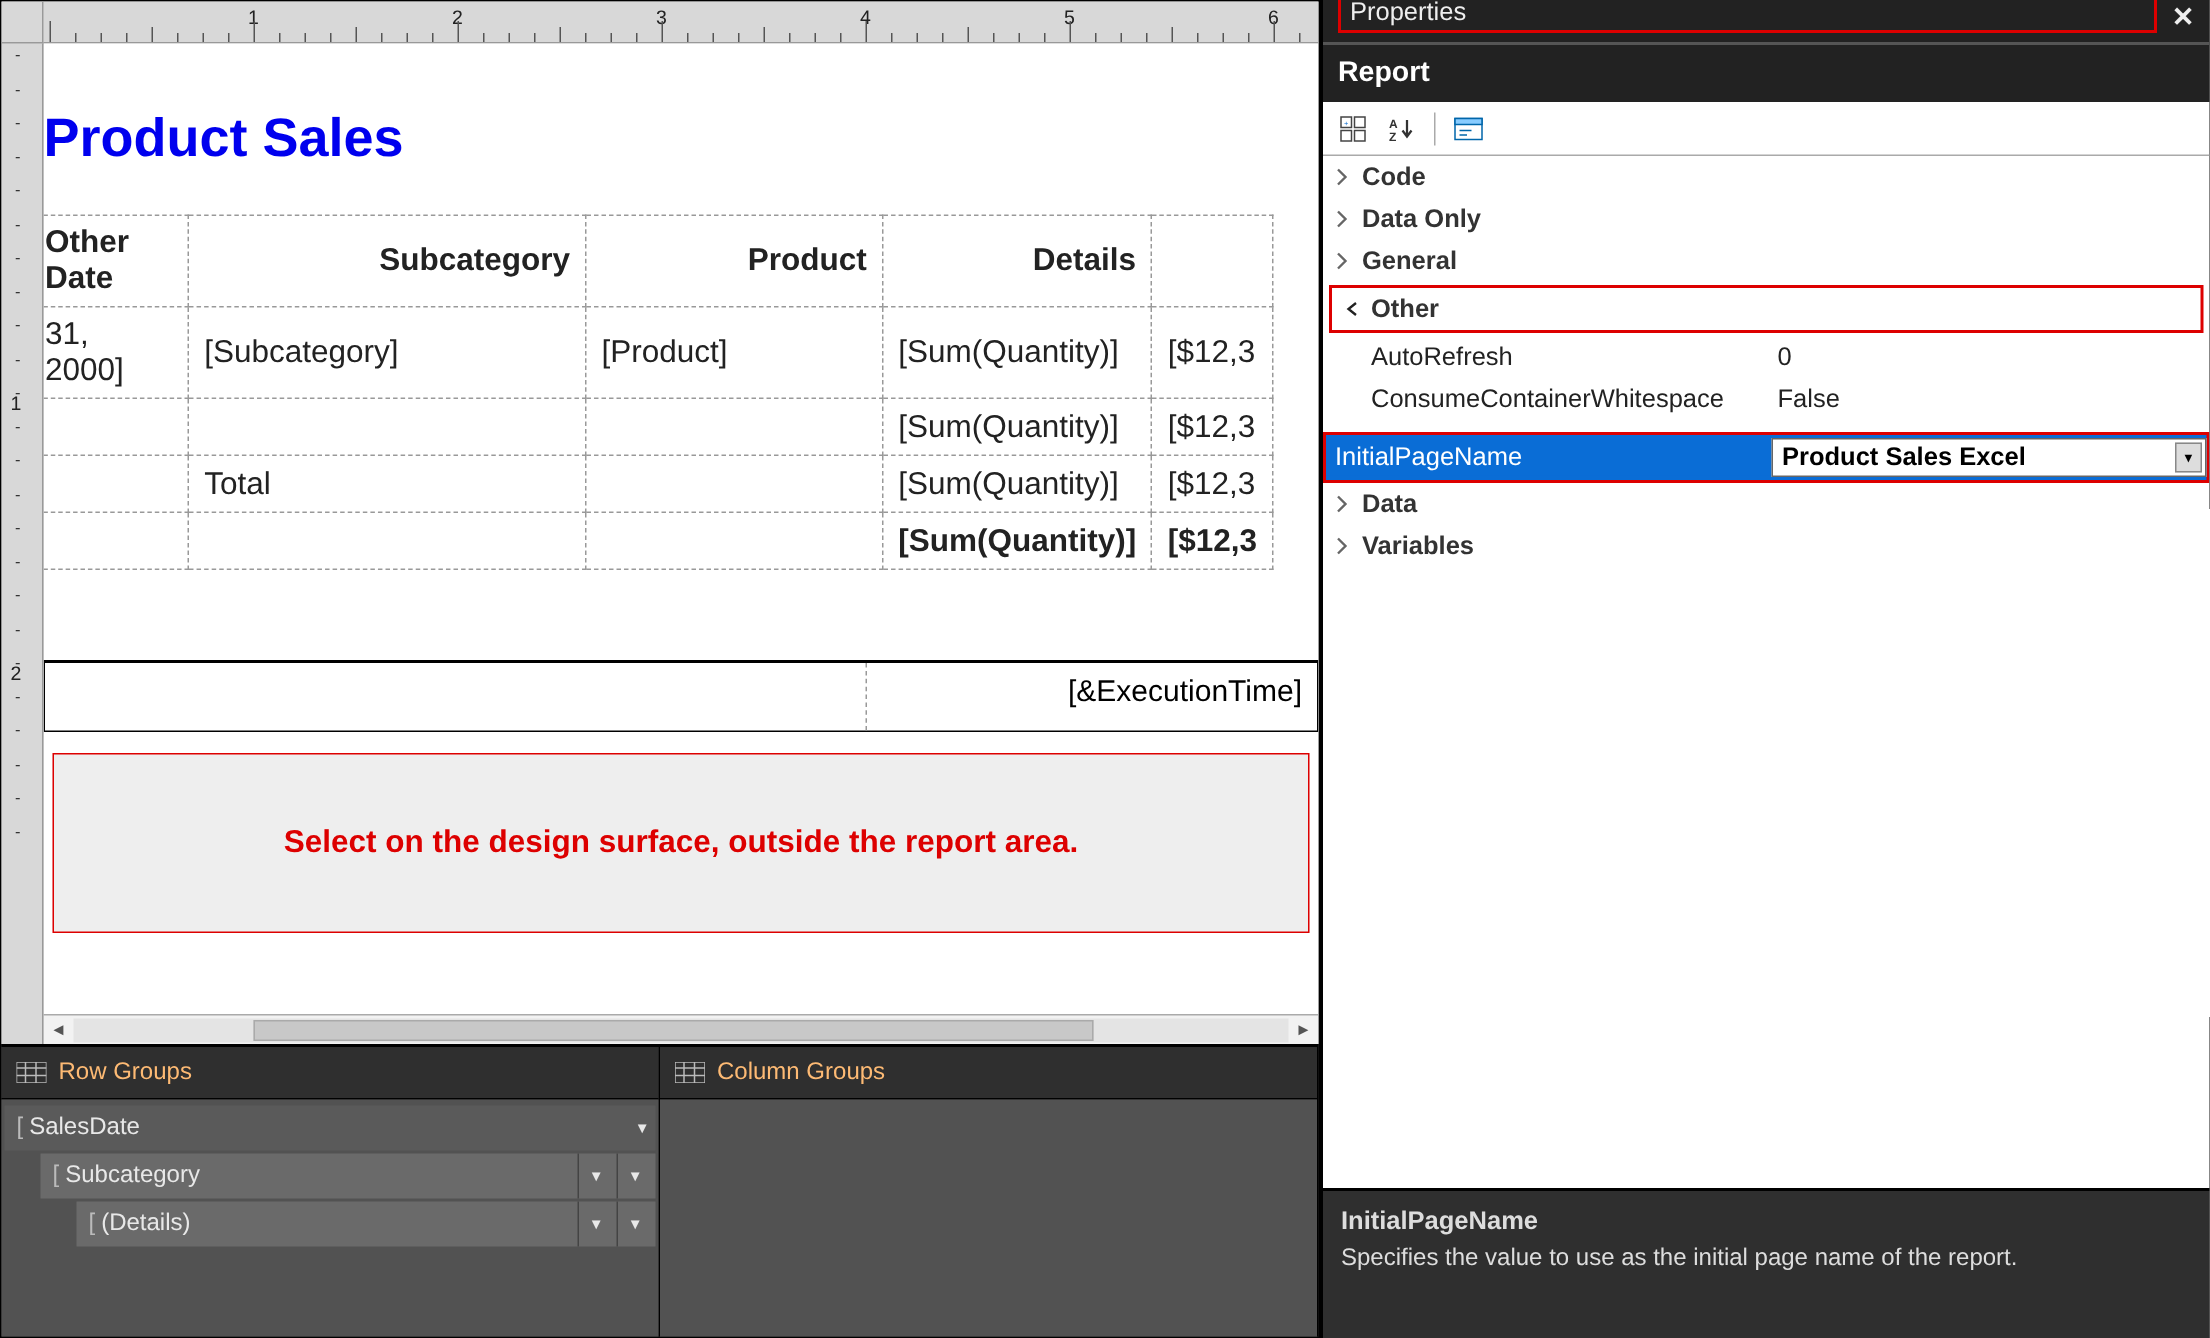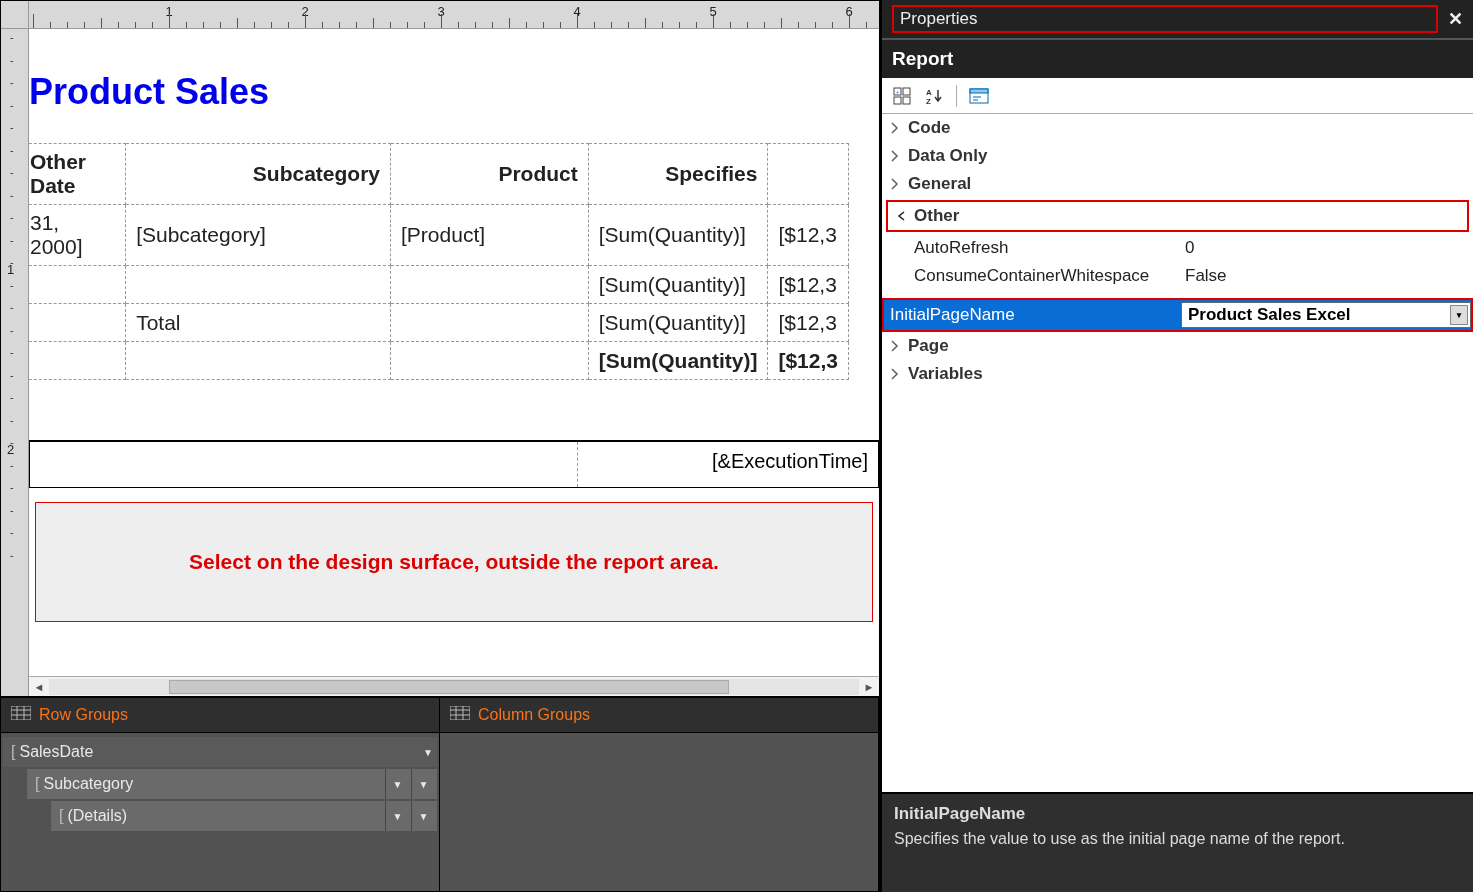--- a/index.html
+++ b/index.html
@@ -47,35 +47,35 @@
 
 
 .hscroll { position: absolute; left: 28px; right: 0; bottom: 0; height: 20px; background: #f2f2f2; border-top: 1px solid #aaa; display: flex; align-items: center; }
 .hscroll .arrow { width: 20px; height: 18px; display: flex; align-items: center; justify-content: center; color: #555; font-size: 11px; cursor: pointer; }
 .hscroll .track { flex: 1; height: 16px; background: #e4e4e4; position: relative; }
 .hscroll .thumb { position: absolute; left: 120px; width: 560px; top: 1px; bottom: 1px; background: #c8c8c8; border: 1px solid #aaa; }
 
 
 .groups { height: 195px; display: flex; background: #2f2f2f; border-top: 2px solid #000; }
 .grp-col { flex: 1; border-right: 1px solid #000; display: flex; flex-direction: column; }
-.grp-header { background: #2f2f2f; color: #f97316; font-size: 16px; padding: 8px 10px; display: flex; gap: 8px; align-items: flex-start; border-bottom: 1px solid #000; }
+.grp-header { background: #2f2f2f; color: #fdba74; font-size: 16px; padding: 8px 10px; display: flex; gap: 8px; align-items: center; border-bottom: 1px solid #000; }
 .grp-header svg { width: 20px; height: 14px; }
 .grp-body { flex: 1; background: #525252; padding: 4px 2px; }
 .grp-item { background: #6a6a6a; color: #e8e8e8; font-size: 16px; padding: 4px 8px; margin-bottom: 2px; display: flex; align-items: center; height: 30px; position: relative; cursor: pointer; }
 .grp-item .caret { position: absolute; right: 28px; top: 0; bottom: 0; width: 24px; border-left: 1px solid #444; display: flex; align-items: center; justify-content: center; font-size: 10px; }
 .grp-item .caret2 { position: absolute; right: 2px; top: 0; bottom: 0; width: 24px; border-left: 1px solid #444; display: flex; align-items: center; justify-content: center; font-size: 10px; }
 .grp-item.indent1 { margin-left: 24px; width: calc(100% - 24px); }
 .grp-item.indent2 { margin-left: 48px; width: calc(100% - 48px); }
 .grp-item.first { background: #5a5a5a; }
 .grp-item.first .caret-single { position: absolute; right: 4px; font-size: 10px; }
 .grp-item .bracket { margin-right: 4px; color: #bbb; }
 
 
 .right-side { flex: 1; display: flex; flex-direction: column; background: #fff; border-left: 2px solid #000; }
-.props-title { background: #222; color: #eee; padding: 6px 10px; font-size: 17px; display: flex; align-items: center; height: 38px; }
+.props-title { background: #222; color: #eee; padding: 6px 10px; font-size: 17px; display: flex; align-items: flex-end; height: 28px; }
 .props-title .close { margin-left: auto; font-size: 18px; font-weight: bold; cursor: pointer; }
 .props-title-inner { border: 2px solid #d00; flex: 1; padding: 2px 6px; margin-right: 10px; }
 .props-subtitle { background: #222; color: #fff; font-weight: bold; font-size: 19px; padding: 8px 10px; border-top: 2px solid #555; }
 .props-toolbar { background: #fff; border-bottom: 1px solid #aaa; height: 36px; display: flex; align-items: center; gap: 4px; padding: 0 6px; }
 .props-toolbar .btn { width: 28px; height: 26px; border: 1px solid transparent; display: flex; align-items: center; justify-content: center; cursor: pointer; }
 .props-toolbar .sep { width: 1px; height: 22px; background: #aaa; margin: 0 4px; }
 
 .props-grid { flex: 1; overflow: auto; background: #fff; font-size: 17px; }
 .prop-cat { padding: 4px 6px; display: flex; align-items: center; gap: 6px; font-weight: bold; color: #333; cursor: pointer; }
 .prop-cat .chev { width: 14px; height: 14px; display: inline-flex; align-items: center; justify-content: center; color: #555; font-size: 14px; }
@@ -197,21 +197,21 @@
 
         <div class="design-scroll">
           <div class="design-body">
             <div class="report-title">Product Sales</div>
             <table class="report-table">
               <tbody>
                   <tr class="hdr">
                 <th style="width:110px">Other Date</th>
                 <th class="r" style="width:280px">Subcategory</th>
                 <th class="r" style="width:210px">Product</th>
-                <th class="r" style="width:170px">Specifies</th>
+                <th class="r" style="width:170px">Details</th>
                 <th class="r" style="width:60px"></th>
               </tr>
               <tr>
                 <td>31, 2000]</td>
                 <td>[Subcategory]</td>
                 <td>[Product]</td>
                 <td>[Sum(Quantity)]</td>
                 <td>[$12,3</td>
               </tr>
               <tr>
@@ -390,21 +390,21 @@
         <div class="prop-row selected redbox">
           <div class="pname">InitialPageName</div>
           <div class="pval">Product Sales Excel<span class="dd">▾</span></div>
         </div>
         <div class="prop-cat">
           <span class="chev">
             <svg class="chev-r" viewBox="0 0 12 12">
               <path d="M3 1 L8 6 L3 11" stroke="#666" stroke-width="1.6" fill="none"></path>
             </svg>
           </span>
-          <span>Page</span>
+          <span>Data</span>
         </div>
         <div class="prop-cat">
           <span class="chev">
             <svg class="chev-r" viewBox="0 0 12 12">
               <path d="M3 1 L8 6 L3 11" stroke="#666" stroke-width="1.6" fill="none"></path>
             </svg>
           </span>
           <span>Variables</span>
         </div>
       </div>

